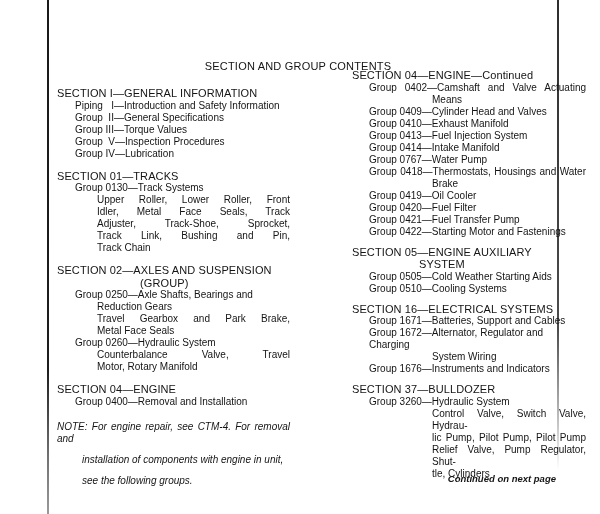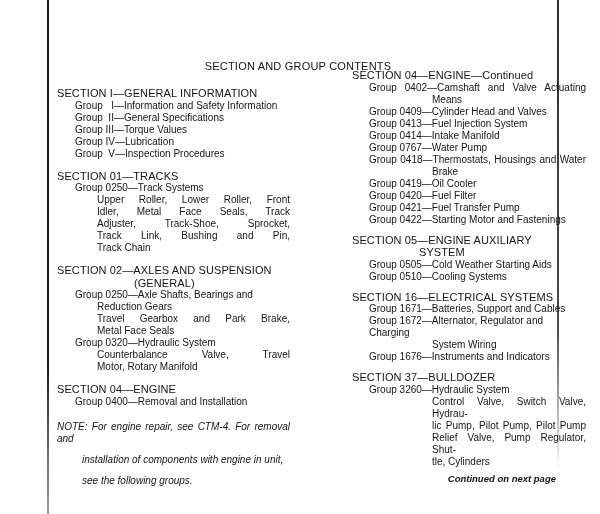--- a/index.html
+++ b/index.html
@@ -55,47 +55,47 @@
 
 <div class="page">
   <div class="rule-left"></div>
   <div class="rule-right"></div>
   <div class="page-title">SECTION AND GROUP CONTENTS</div>
   <div class="col col-left" id="col-left">
       <div class="blk section">
         <div class="sec-head">
           <div>SECTION I—GENERAL INFORMATION</div>
         </div>
-        <div class="ln g">Group   I—Information and Safety Information</div>
+        <div class="ln g">Piping   I—Introduction and Safety Information</div>
         <div class="ln g">Group  II—General Specifications</div>
         <div class="ln g">Group III—Torque Values</div>
+        <div class="ln g">Group  V—Inspection Procedures</div>
         <div class="ln g">Group IV—Lubrication</div>
-        <div class="ln g">Group  V—Inspection Procedures</div>
       </div>
       <div class="blk section">
         <div class="sec-head">
           <div>SECTION 01—TRACKS</div>
         </div>
-        <div class="ln g">Group 0250—Track Systems</div>
+        <div class="ln g">Group 0130—Track Systems</div>
         <div class="ln cj">Upper Roller, Lower Roller, Front</div>
         <div class="ln cj">Idler, Metal Face Seals, Track</div>
         <div class="ln cj">Adjuster, Track-Shoe, Sprocket,</div>
         <div class="ln cj">Track Link, Bushing and Pin,</div>
         <div class="ln c">Track Chain</div>
       </div>
       <div class="blk section">
         <div class="sec-head">
           <div>SECTION 02—AXLES AND SUSPENSION</div>
-          <div>(GENERAL)</div>
+          <div>(GROUP)</div>
         </div>
         <div class="ln g">Group 0250—Axle Shafts, Bearings and</div>
         <div class="ln c">Reduction Gears</div>
         <div class="ln cj">Travel Gearbox and Park Brake,</div>
         <div class="ln c">Metal Face Seals</div>
-        <div class="ln g">Group 0320—Hydraulic System</div>
+        <div class="ln g">Group 0260—Hydraulic System</div>
         <div class="ln cj">Counterbalance Valve, Travel</div>
         <div class="ln c">Motor, Rotary Manifold</div>
       </div>
       <div class="blk section">
         <div class="sec-head">
           <div>SECTION 04—ENGINE</div>
         </div>
         <div class="ln g">Group 0400—Removal and Installation</div>
       </div>
       <div class="blk note">
@@ -105,20 +105,21 @@
       </div>
     </div>
   <div class="col col-right" id="col-right">
       <div class="blk section">
         <div class="sec-head">
           <div>SECTION 04—ENGINE—Continued</div>
         </div>
         <div class="ln gj">Group 0402—Camshaft and Valve Actuating</div>
         <div class="ln c">Means</div>
         <div class="ln g">Group 0409—Cylinder Head and Valves</div>
+        <div class="ln g">Group 0410—Exhaust Manifold</div>
         <div class="ln g">Group 0413—Fuel Injection System</div>
         <div class="ln g">Group 0414—Intake Manifold</div>
         <div class="ln g">Group 0767—Water Pump</div>
         <div class="ln gj">Group 0418—Thermostats, Housings and Water</div>
         <div class="ln c">Brake</div>
         <div class="ln g">Group 0419—Oil Cooler</div>
         <div class="ln g">Group 0420—Fuel Filter</div>
         <div class="ln g">Group 0421—Fuel Transfer Pump</div>
         <div class="ln g">Group 0422—Starting Motor and Fastenings</div>
       </div>

